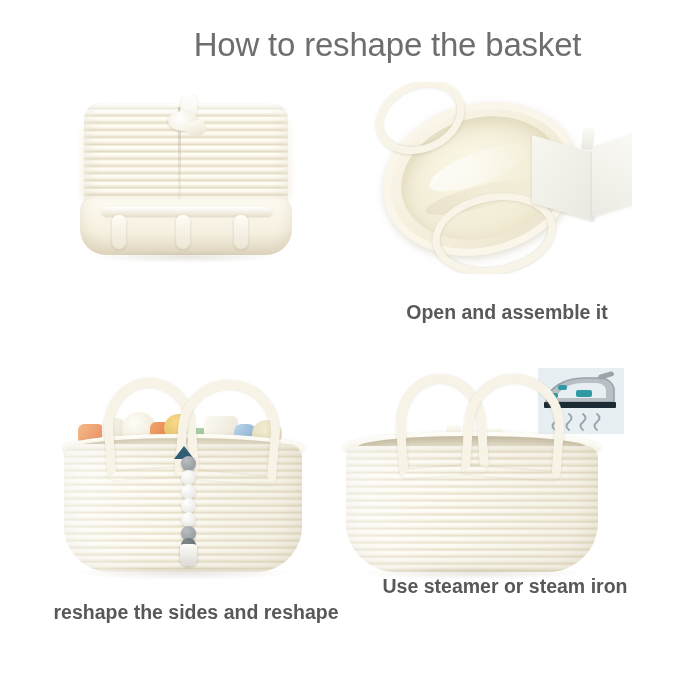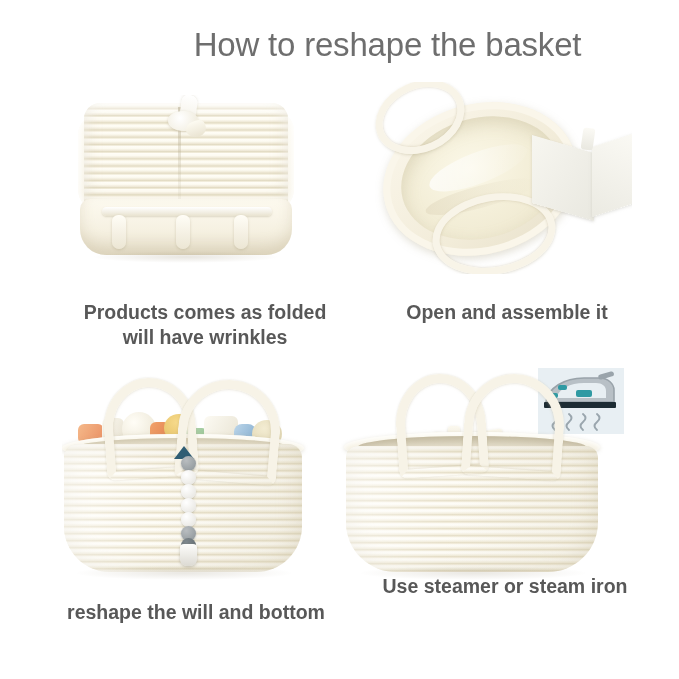--- a/index.html
+++ b/index.html
@@ -340,24 +340,20 @@
       <div class="tail-c"></div>
     </div>
     <div class="fold-bottom"></div>
     <div class="fold-seam"></div>
     <div class="fold-strap s1"></div>
     <div class="fold-strap s2"></div>
     <div class="fold-strap s3"></div>
     <div class="fold-shadow"></div>
   </div>
 
-  <div class="caption" style="left:40px;top:300px;width:330px;">
-    <div>Products comes as folded</div>
-    <div>will have wrinkles</div>
-  </div>
 
   <div class="cell-photo" id="open">
     <div class="open-rim"></div>
     <div class="open-inner"></div>
     <div class="open-handle h-top"></div>
     <div class="open-handle h-bot"></div>
     <div class="divider-panel" style="left:162px;top:46px;width:120px;height:96px;">
       <div class="dv-a"></div>
       <div class="dv-b"></div>
       <div class="dv-tab"></div>
@@ -397,21 +393,21 @@
       <div class="bead w" style="top:56px;"></div>
       <div class="bead g" style="top:70px;"></div>
       <div class="bead d" style="top:82px;"></div>
       <div class="clasp"></div>
     </div>
 
     <div class="fb-shadow"></div>
   </div>
 
   <div class="caption" style="left:22px;top:600px;width:348px;">
-    <div>reshape the will and bottom</div>
+    <div>reshape the sides and reshape</div>
   </div>
 
   <div class="cell-photo" id="empty">
 
     <div class="iron-icon">
       <svg width="86" height="66" viewBox="0 0 86 66" xmlns="http://www.w3.org/2000/svg">
         <rect x="0" y="0" width="86" height="66" fill="#e8eff3"></rect>
         <path d="M8 34 C10 20 26 10 46 10 L62 10 C70 10 76 16 76 22 L76 34 Z" fill="#b8c0c6" stroke="#99a3aa" stroke-width="1.6"></path>
         <path d="M18 30 C21 21 32 15 46 15 L58 15 C64 15 68 18 68 23 L68 30 Z" fill="#e8eff3"></path>
         <rect x="6" y="34" width="72" height="6" rx="1" fill="#1c2b33"></rect>

